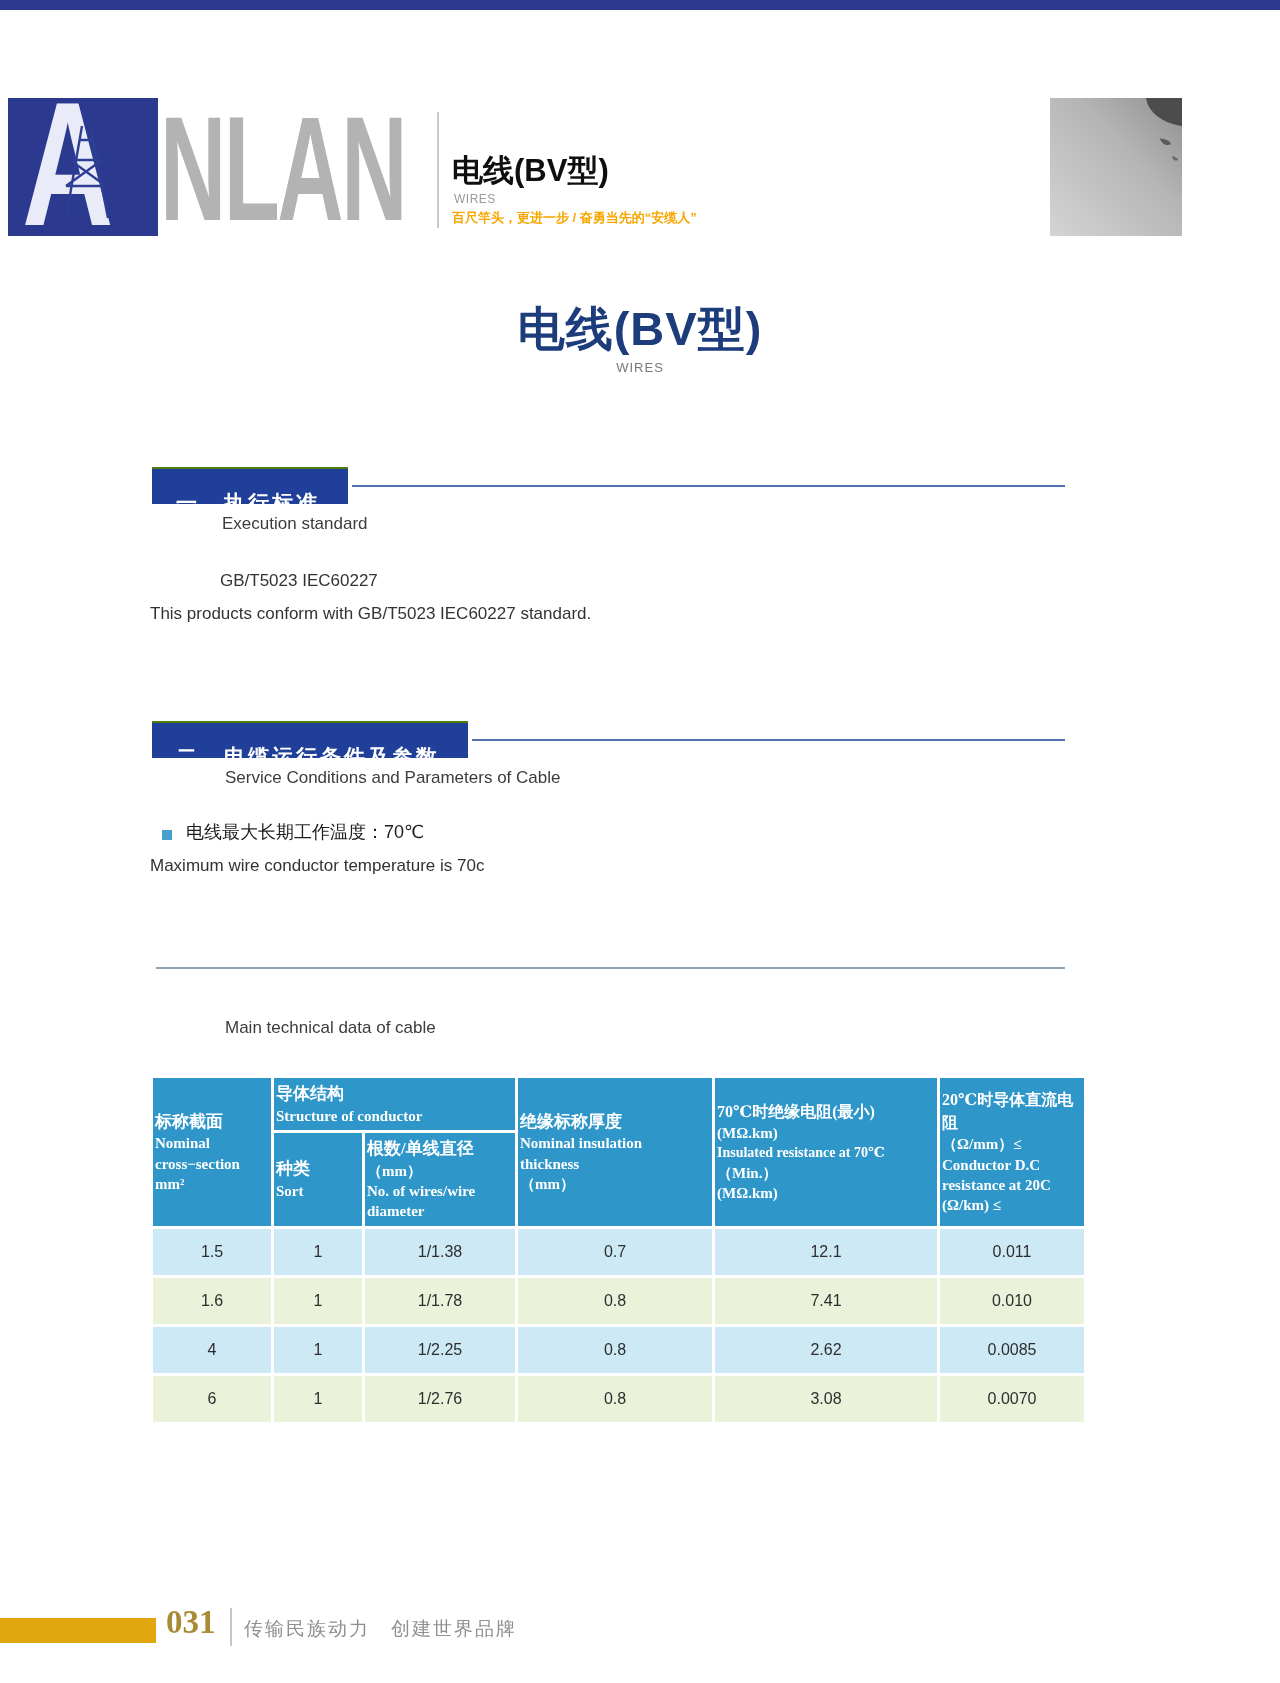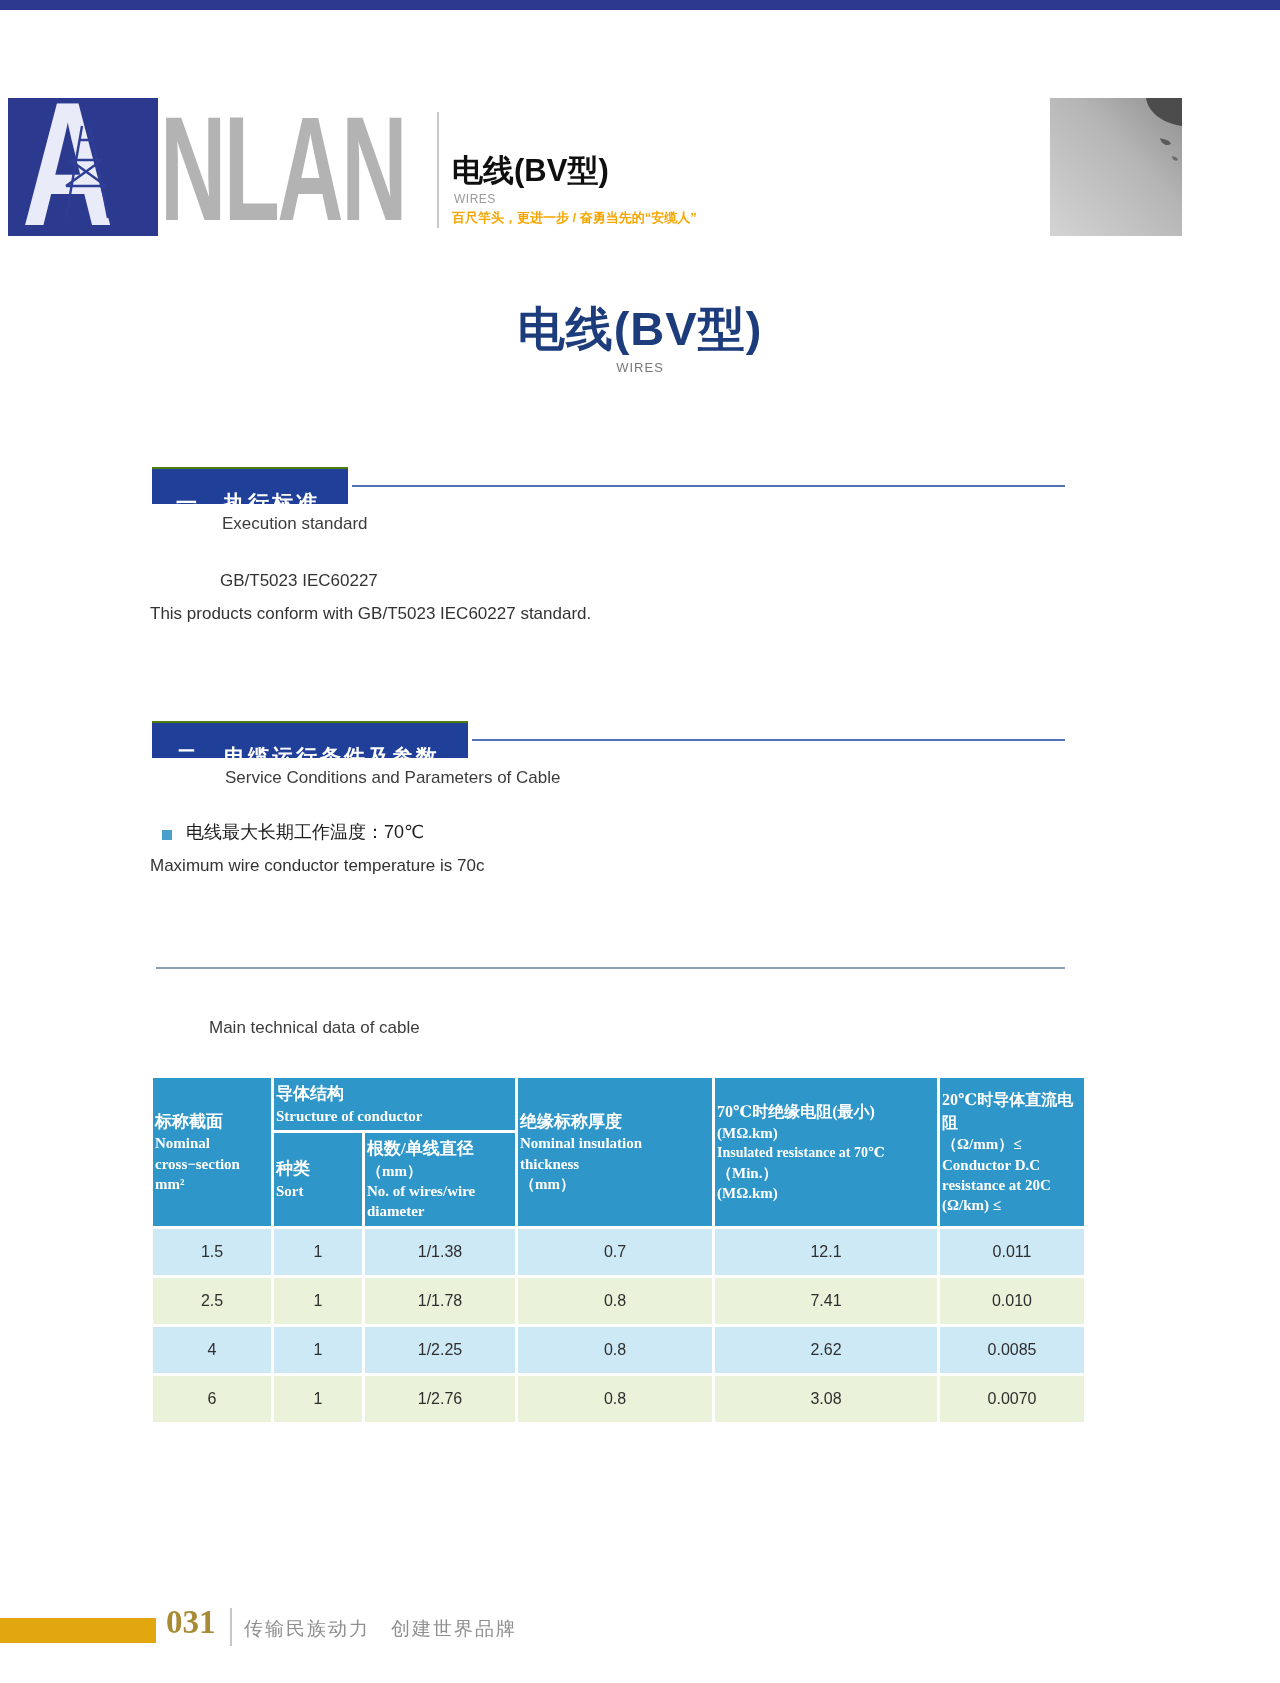--- a/index.html
+++ b/index.html
@@ -140,21 +140,21 @@
     <div class="rule"></div>
   </div>
   <div class="abs sub-en" style="left:225px; top:768px;">Service Conditions and Parameters of Cable</div>
   <div class="abs bullet-sq"></div>
   <div class="abs bullet-cn">电线最大长期工作温度：70℃</div>
   <div class="abs body-line" style="left:150px; top:856px;">Maximum wire conductor temperature is 70c</div>
 
   <div class="abs sec rule-gray" style="top:967px;">
     <div class="rule"></div>
   </div>
-  <div class="abs sub-en" style="left:209px; top:1018px;">Main technical data of cable</div>
+  <div class="abs sub-en" style="left:225px; top:1018px;">Main technical data of cable</div>
 
   <table class="spec-table">
     <colgroup>
       <col style="width:118px">
         <col style="width:88px">
         <col style="width:150px">
       <col style="width:194px">
         <col style="width:222px">
         <col style="width:144px">
     </colgroup>
@@ -207,21 +207,21 @@
     <tbody>
         <tr>
           <td>1.5</td>
           <td>1</td>
           <td>1/1.38</td>
           <td>0.7</td>
           <td>12.1</td>
           <td>0.011</td>
         </tr>
         <tr>
-          <td>2.5</td>
+          <td>1.6</td>
           <td>1</td>
           <td>1/1.78</td>
           <td>0.8</td>
           <td>7.41</td>
           <td>0.010</td>
         </tr>
         <tr>
           <td>4</td>
           <td>1</td>
           <td>1/2.25</td>

